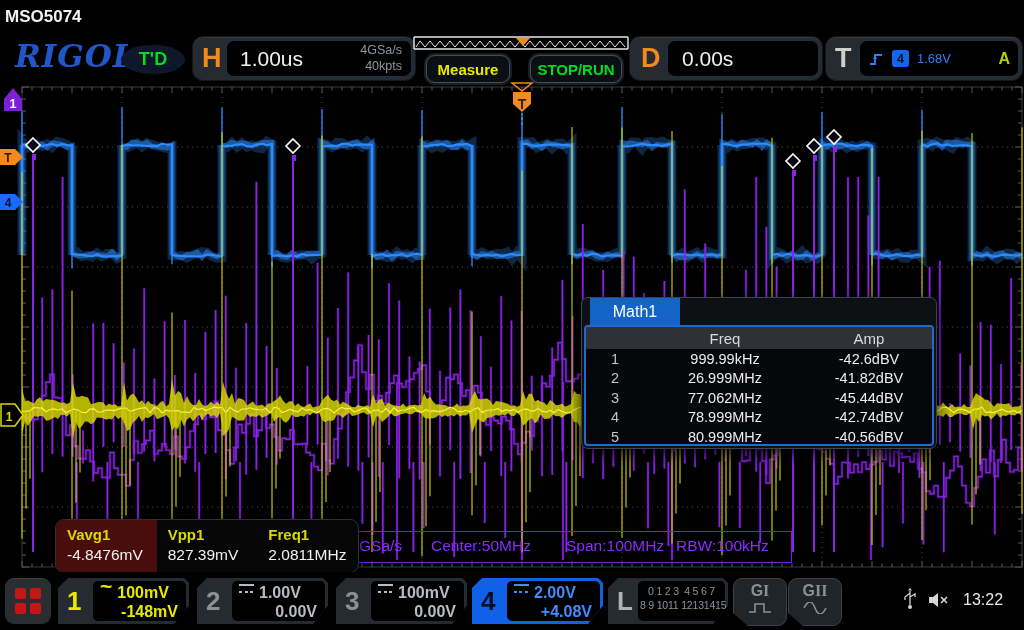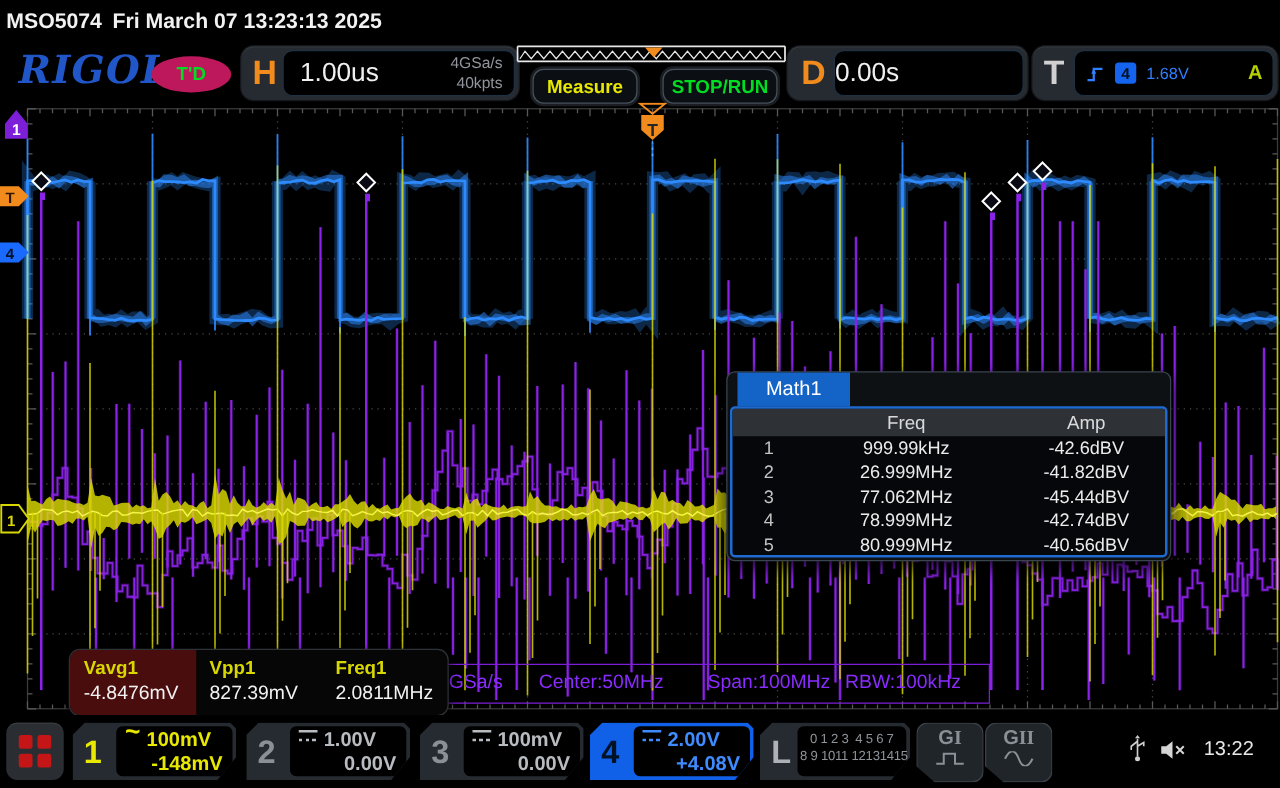--- a/index.html
+++ b/index.html
@@ -5,34 +5,34 @@
   html,body{margin:0;padding:0;background:#000;width:1024px;height:630px;overflow:hidden;
     font-family:"Liberation Sans",sans-serif;-webkit-font-smoothing:antialiased;}
   .abs{position:absolute;}
   
   #titlebar{position:absolute;left:0;top:0;width:1024px;height:32px;color:#f2f2f2;font-size:17px;font-weight:600;}
   #titlebar span{position:absolute;top:7px;}
   
   #header{position:absolute;left:0;top:30px;width:1024px;height:52px;}
   #logo{position:absolute;left:15px;top:8px;font-family:"DejaVu Serif",serif;font-weight:bold;font-style:italic;
         font-size:31px;color:#2056c8;letter-spacing:1px;}
-  #td-oval{position:absolute;left:121px;top:15px;width:64px;height:29px;background:#be185d;border-radius:50%;
-        color:#00dd22;font-weight:bold;font-size:15px;display:flex;align-items:center;justify-content:center;}
+  #td-oval{position:absolute;left:121px;top:15px;width:64px;height:29px;background:#0f172a;border-radius:50%;
+        color:#00dd22;font-weight:bold;font-size:18px;display:flex;align-items:center;justify-content:center;}
   .panel{position:absolute;top:7px;height:43px;background:#262b31;border-radius:10px;
         box-shadow:inset 0 1px 0 rgba(255,255,255,.07),0 0 0 1px #14171b;}
   .panel .big-letter{position:absolute;top:6px;font-weight:bold;font-size:27px;line-height:30px;}
   .valuebox{position:absolute;top:3px;bottom:3px;right:3px;background:#000;border:1px solid #1e3142;border-radius:8px;
         display:flex;align-items:center;}
   #h-panel{left:193px;width:222px;}
   #h-panel .valuebox{left:33px;}
   #h-panel .tb{font-size:21px;color:#f0f0f0;margin-left:13px;}
   #h-panel .rates{margin-left:auto;margin-right:9px;text-align:right;color:#90969c;font-size:12.5px;line-height:1.25;}
   #d-panel{left:630px;width:192px;}
   #d-panel .valuebox{left:37px;}
-  #d-panel .dl{font-size:21px;color:#f0f0f0;}
+  #d-panel .dl{font-size:21px;color:#f0f0f0;margin-left:14px;}
   #t-panel{left:826px;width:196px;}
   #t-panel .valuebox{left:33px;padding:0 8px;gap:8px;}
   #t-panel .tlevel{font-size:13px;color:#2f7fff;}
   #t-panel .badge{width:17px;height:17px;background:#1464f0;border-radius:3px;color:#00101e;font-size:12.5px;
         font-weight:bold;display:flex;align-items:center;justify-content:center;}
   #t-panel .tmode{margin-left:auto;color:#b5cf00;font-weight:bold;font-size:16px;}
   .hbtn{position:absolute;top:25px;height:26px;border:1px solid #46505a;border-radius:9px;background:#0b0f13;
         font-weight:bold;font-size:15px;display:flex;align-items:center;justify-content:center;
         box-shadow:0 0 0 2px #1a1e23;}
   #measure-btn{left:426px;width:82px;color:#e8e800;}
@@ -89,21 +89,20 @@
         color:#8a9096;text-align:center;}
   .gen .glabel{font-size:16px;font-weight:bold;margin-top:3px;}
   .gen .glabel .rn{font-family:"Liberation Serif",serif;}
   #status-clock{position:absolute;left:963px;top:19px;color:#e8e8e8;font-size:16px;}
 </style>
 </head>
 <body>
 
 <div id="titlebar">
   <span style="left:5px">MSO5074</span>
-  <span style="left:90px">Fri March 07 13:23:13 2025</span>
 </div>
 
 <div id="header">
   <div id="logo">RIGOL</div>
   <div id="td-oval">T'D</div>
 
   <div class="panel" id="h-panel">
     <span class="big-letter" style="left:9px;color:#f28b1e">H</span>
     <div class="valuebox">
       <span class="tb">1.00us</span>

